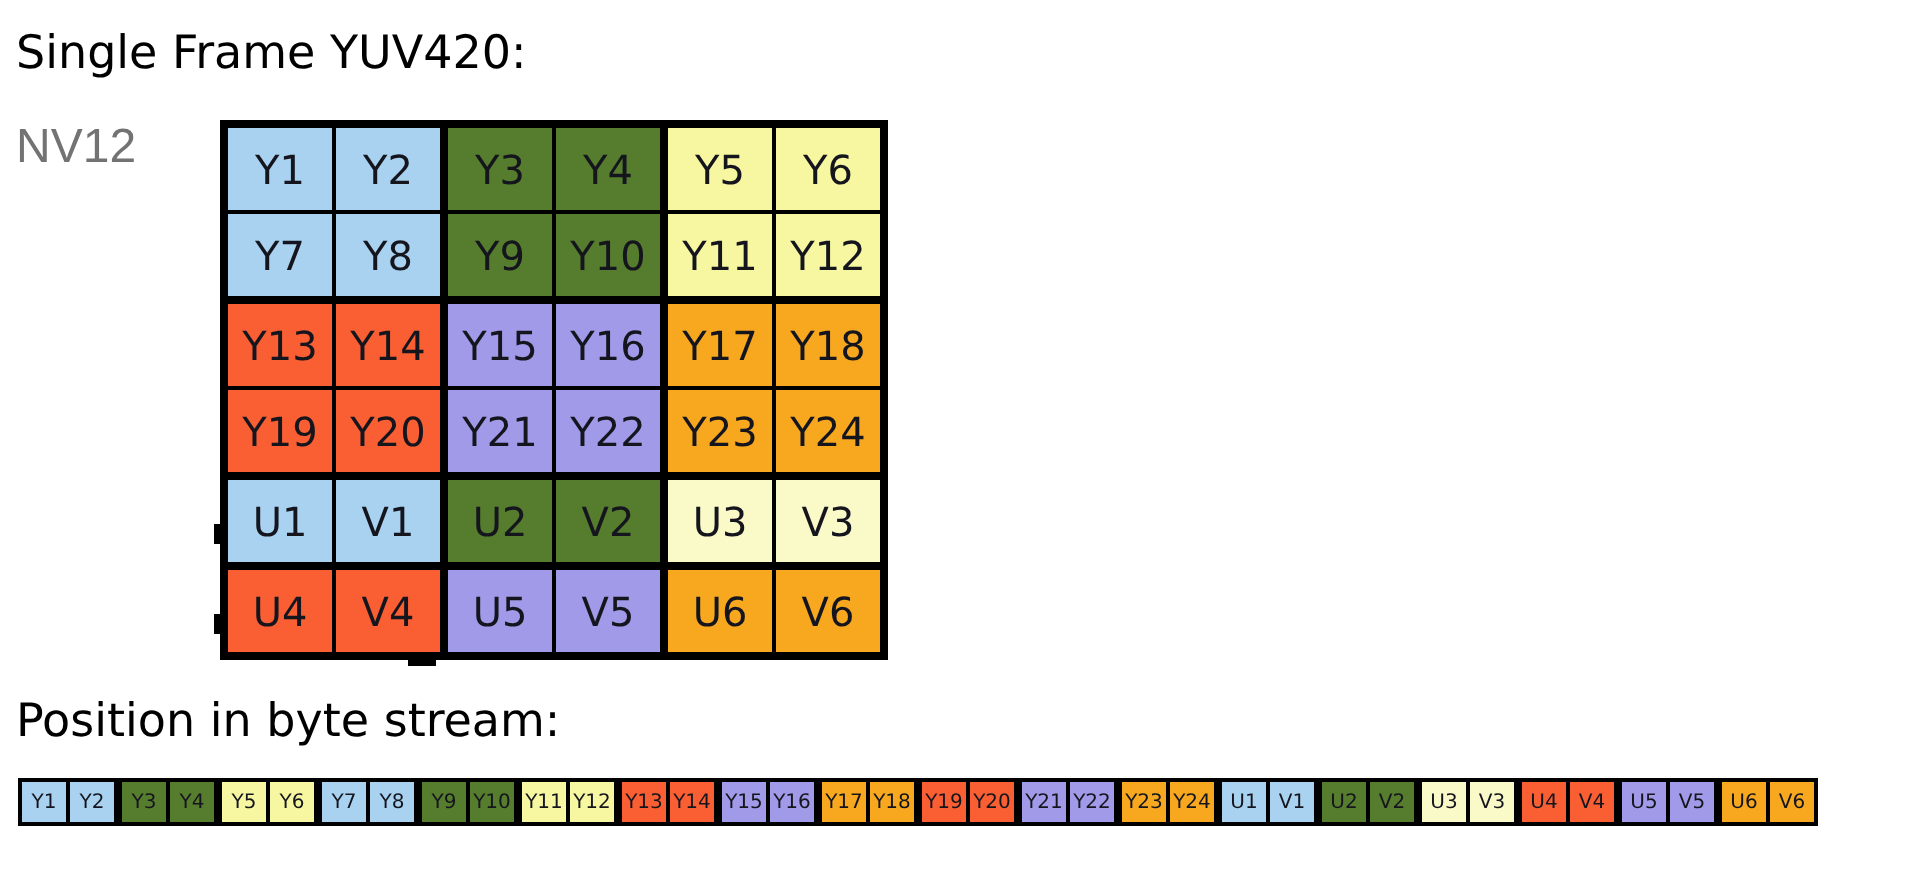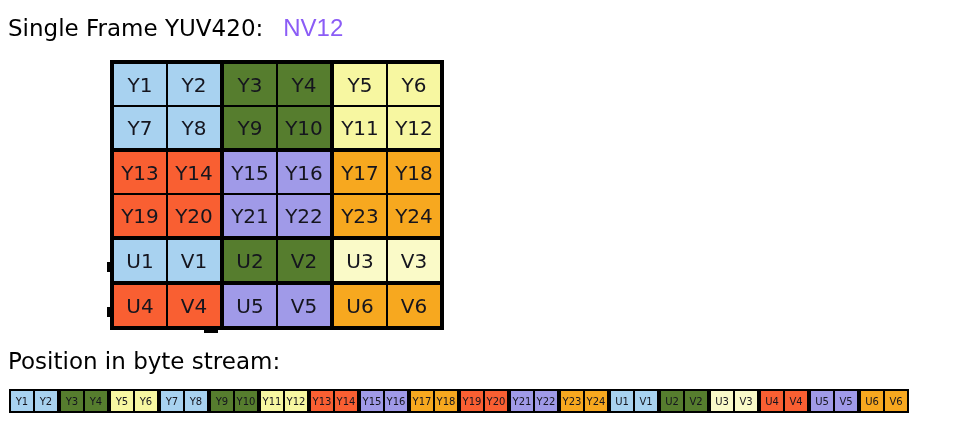--- a/index.html
+++ b/index.html
@@ -3,21 +3,21 @@
 <meta charset="utf-8">
 <style>
   html,body { margin:0; padding:0; }
   body {
     width:955px; height:439px; background:#ffffff; position:relative;
     font-family:"DejaVu Sans", sans-serif; overflow:hidden;
   }
   .title-row {
     position:absolute; left:8px; top:14px;
     display:flex; align-items:baseline; gap:20px;
-    font-size:23px; color:#000;
+    font-size:23px; color:#000;flex-direction:column;
   }
   .format-name {
     font-family:"Liberation Sans", sans-serif;
     font-size:24px;
   }
   
   .pixel-grid {
     position:absolute; left:110px; top:60px;
     border:2.5px solid #000; display:flex; flex-direction:column;
     background:#000;
@@ -47,21 +47,21 @@
     width:22px; height:20px; border:1.5px solid #000;
     display:flex; align-items:center; justify-content:center;
     font-size:10px; color:#15151e; white-space:nowrap;
   }
 </style>
 </head>
 <body>
 
 <div class="title-row">
   <span>Single Frame YUV420:</span>
-  <span class="format-name" style="color: #8b5cf6;">NV12</span>
+  <span class="format-name" style="color: #737373;">NV12</span>
 </div>
 
 <div class="pixel-grid">
   <span class="artifact t1"></span>
   <span class="artifact t2"></span>
   <span class="artifact t3"></span>
 <div class="block-row">
       <div class="block">
         <div class="cell-row">
           <div class="cell" style="background: rgb(168, 210, 240);">Y1</div>

